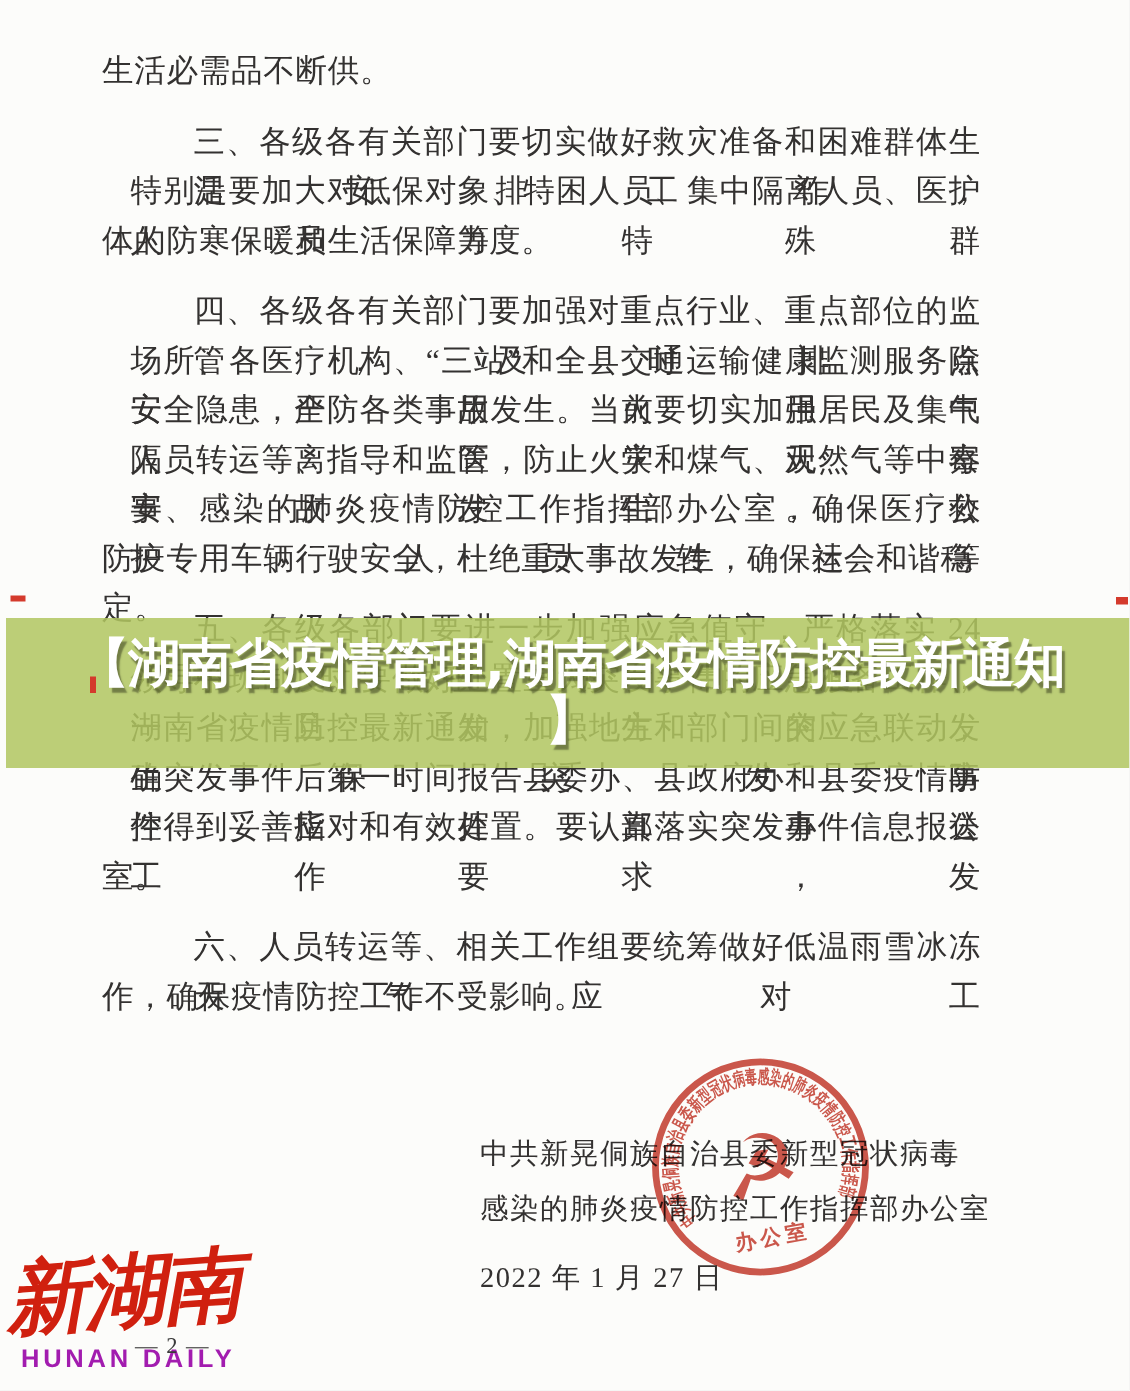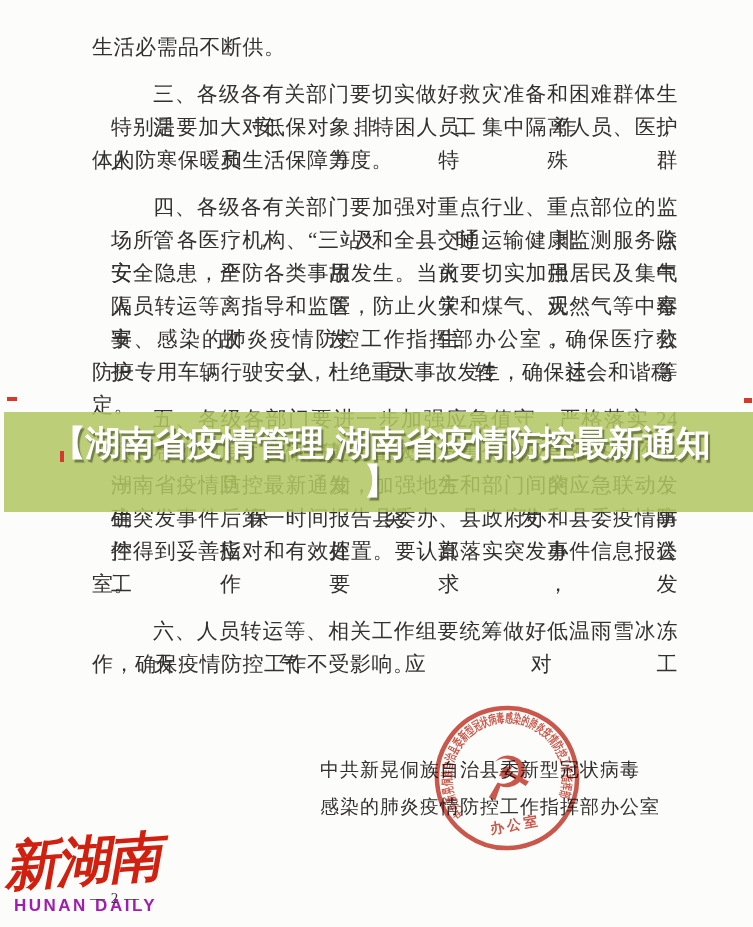--- a/index.html
+++ b/index.html
@@ -1,20 +1,20 @@
 <!DOCTYPE html>
 <html><head>
 <meta charset="utf-8">
 <style>
   html,body{margin:0;padding:0;}
   body{width:753px;height:927px;background:#e9e9e7;font-family:"Liberation Serif","DejaVu Serif",serif;}
   .page{position:relative;width:753px;height:927px;background:#fcfcfa;overflow:hidden;}
 
   
-  .doc-lines{position:absolute;left:92px;top:31px;width:586px;z-index:1;}
+  .doc-lines{position:absolute;left:68px;top:31px;width:586px;z-index:1;}
   .dline{height:33px;line-height:33px;font-size:21px;color:#333130;letter-spacing:.5px;}
   .dline.fill{text-align:justify;text-align-last:justify;margin-left:19px;}
   .dline.ind{padding-left:42px;}
   .dline.para{margin-top:14px;}
 
   
   .banner{position:absolute;left:4px;top:412px;width:753px;height:100px;
           background:rgba(177,198,97,0.86);z-index:2;
           display:flex;flex-direction:column;justify-content:flex-start;}
   .banner .bl{text-align:center;color:#ffffff;font-weight:900;font-size:35px;line-height:45px;
@@ -81,20 +81,21 @@
     <div class="bl bl1">【湖南省疫情管理,湖南省疫情防控最新通知</div>
     <div class="bl bl2">】</div>
   </div>
   <div class="speck s1"></div>
   <div class="speck s2"></div>
   <div class="speck s3"></div>
 
   <div class="signature">
     <div class="sline">中共新晃侗族自治县委新型冠状病毒</div>
     <div class="sline">感染的肺炎疫情防控工作指挥部办公室</div>
+    <div class="date">2022 年 1 月 27 日</div>
   </div>
 
   <svg class="seal" viewBox="0 0 150 150" xmlns="http://www.w3.org/2000/svg">
     <circle cx="75" cy="75" r="70"></circle>
     <path id="ringPath" d="M 26.5 103 A 56 56 0 1 1 123.5 103" fill="none"></path>
     <text class="ring">
       <textPath href="#ringPath" startOffset="0" textLength="234" lengthAdjust="spacingAndGlyphs">中共新晃侗族自治县委新型冠状病毒感染的肺炎疫情防控工作指挥部</textPath>
     </text>
     <text class="emblem" x="75" y="95" text-anchor="middle">☭</text>
     <text class="office" x="75" y="127" text-anchor="middle">办公室</text>

